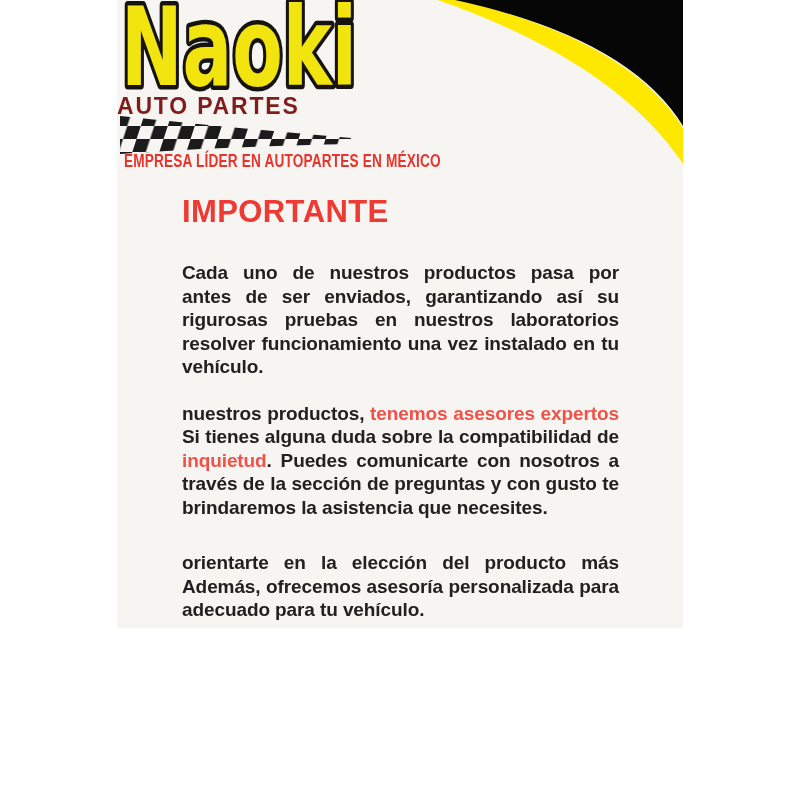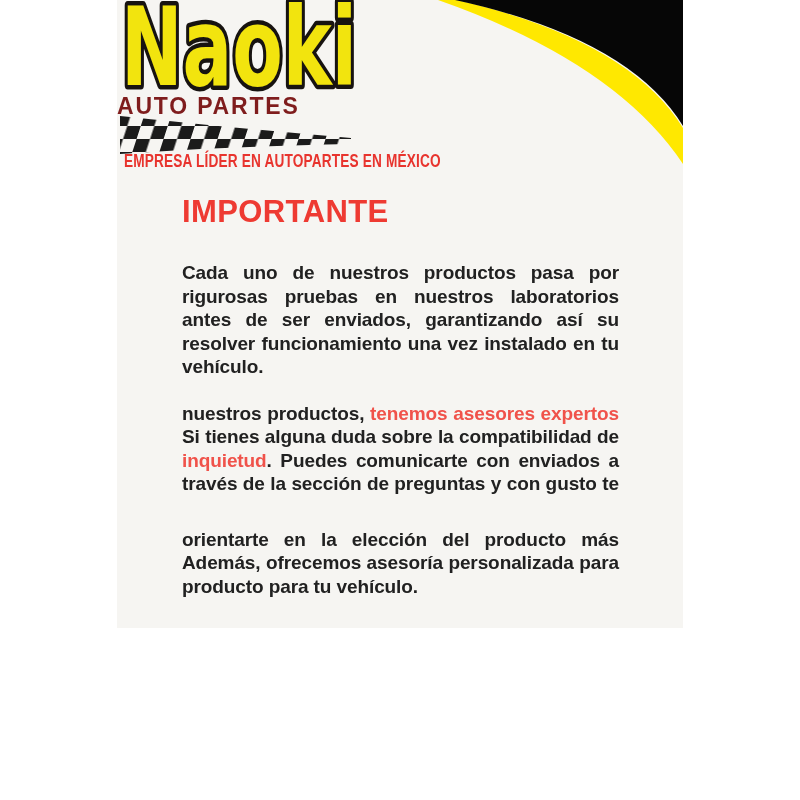--- a/index.html
+++ b/index.html
@@ -86,32 +86,33 @@
         <path d="M2,3 Q95,13 233,25 L233,31 Q95,34 2,41 Z" fill="url(#chk)"></path>
       </svg>
       <div class="tagline">EMPRESA LÍDER  EN AUTOPARTES EN MÉXICO</div>
     </header>
 
     <h1 class="heading">IMPORTANTE</h1>
 
     <div class="bodycol" id="bodycol">
         <div class="para">
           <div class="line"><span>Cada uno de nuestros productos pasa por</span></div>
+          <div class="line"><span>antes de ser enviados, garantizando así su</span></div>
           <div class="line"><span>rigurosas pruebas en nuestros laboratorios</span></div>
-          <div class="line"><span>antes de ser enviados, garantizando así su</span></div>
           <div class="line"><span>resolver funcionamiento una vez instalado en tu</span></div>
           <div class="line lastline"><span>vehículo.</span></div>
         </div>
         <div class="para">
           <div class="line"><span>nuestros productos, </span><span class="hl">tenemos asesores expertos</span></div>
           <div class="line"><span>Si tienes alguna duda sobre la compatibilidad de</span></div>
-          <div class="line"><span class="hl">inquietud</span><span>. Puedes comunicarte con enviados a</span></div>
+          <div class="line"><span class="hl">inquietud</span><span>. Puedes comunicarte con nosotros a</span></div>
           <div class="line"><span>través de la sección de preguntas y con gusto te</span></div>
+          <div class="line lastline"><span>brindaremos la asistencia que necesites.</span></div>
         </div>
         <div class="para">
           <div class="line"><span>orientarte en la elección del producto más</span></div>
           <div class="line"><span>Además, ofrecemos asesoría personalizada para</span></div>
-          <div class="line lastline"><span>producto para tu vehículo.</span></div>
+          <div class="line lastline"><span>adecuado para tu vehículo.</span></div>
         </div>
       </div>
 
   </div>
 </div>
 
 </body></html>

